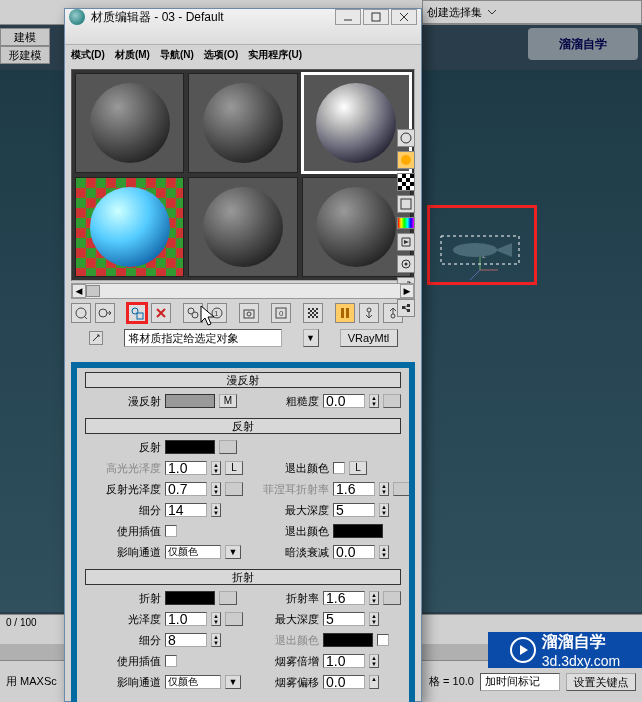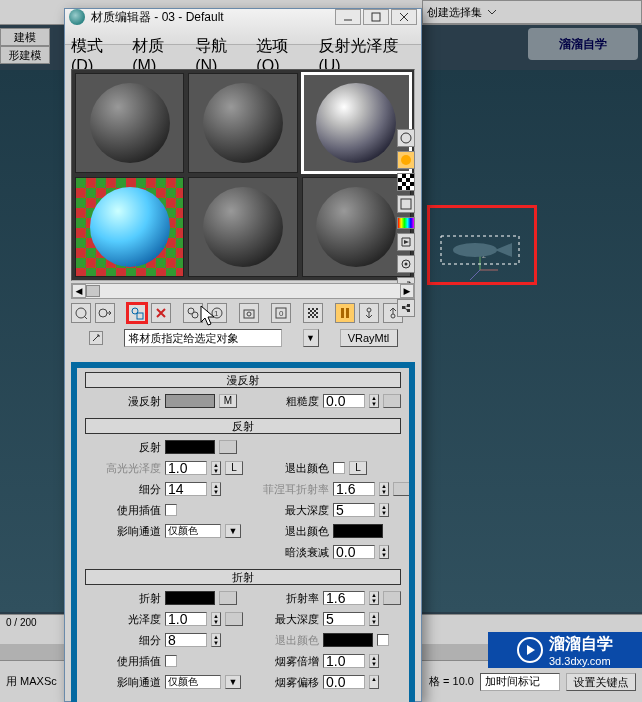--- a/index.html
+++ b/index.html
@@ -22,21 +22,21 @@
   .timeline-bar { position:absolute; left:0; bottom:42px; right:0; height:16px; background:#b0b0b0; }
   .status-area { position:absolute; left:0; bottom:0; right:0; height:42px; background:#d0d0d0; border-top:1px solid #888; display:flex; align-items:center; font-size:11px; gap:6px; padding:0 6px; }
   
   
   .dlg { position:absolute; left:64px; top:8px; width:358px; height:694px; background:#d4d4d4; border:1px solid #6a8aaa; box-shadow:4px 4px 12px rgba(0,0,0,.4); }
   .titlebar { height:36px; background:linear-gradient(#f2f2f2,#dcdcdc); display:flex; align-items:flex-start; padding:0 4px; border-bottom:1px solid #b0b0b0; }
   .titlebar .ico { width:16px; height:16px; background:radial-gradient(circle at 40% 40%,#9cc,#066); border-radius:50%; margin-right:6px; }
   .titlebar .title { flex:1; font-size:12px; }
   .winbtn { width:26px; height:16px; margin-left:2px; background:#e8e8e8; border:1px solid #999; display:flex; align-items:center; justify-content:center; }
   
-  .menubar { height:20px; background:#d4d4d4; display:flex; align-items:center; padding:0 6px; gap:10px; font-size:16px; }
+  .menubar { height:20px; background:#d4d4d4; display:flex; align-items:center; padding:0 6px; gap:10px; font-size:10px;font-weight:bold; }
   .menubar span { cursor:default; }
   
   .swatches { margin:4px 6px 0 6px; border:1px inset #aaa; background:#333; padding:3px; display:grid; grid-template-columns:1fr 1fr 1fr; grid-template-rows:100px 100px; gap:4px; position:relative; }
   .swatch { background:#555; border:1px solid #222; position:relative; display:flex; align-items:center; justify-content:center; }
   .swatch.sel { outline:3px solid #fff; outline-offset:-2px; }
   .ball { width:80px; height:80px; border-radius:50%; background:radial-gradient(circle at 35% 30%,#999,#555 45%,#222 80%); }
   .ball.chrome { background:radial-gradient(circle at 35% 30%,#fff,#bbb 25%,#667 55%,#223 80%); }
   .ball.water { background:radial-gradient(circle at 35% 30%,#cff,#5cf 40%,#16a 80%); }
   .checker-bg { background:conic-gradient(#c33 0 25%,#393 25% 50%,#c33 50% 75%,#393 75%) 0 0/20px 20px; }
   .right-tools { position:absolute; right:4px; top:60px; width:22px; display:flex; flex-direction:column; gap:4px; align-items:center; }
@@ -114,39 +114,39 @@
   <ellipse cx="35" cy="15" rx="22" ry="7" fill="#4a6a78"></ellipse>
   <path d="M55 15 L72 8 L72 22 Z" fill="#4a6a78"></path>
 </svg>
 
 <div class="watermark">
   <span>溜溜自学</span>
 </div>
 
 <div class="timeline-bar"></div>
 <div class="timeline-area">
-  <span>0 / 200</span>
+  <span>0 / 100</span>
 </div>
 <div class="status-area">
   <span>用 MAXSc</span>
   <div style="flex:1"></div>
   <span>格 = 10.0</span>
   <span class="dd" style="width:80px">加时间标记</span>
   <span class="mtlbtn" style="width:70px">设置关键点</span>
 </div>
 
 <div class="logo-badge">
   <div class="play">
     <svg width="12" height="12">
         <path d="M3 1 L11 6 L3 11 Z" fill="#fff"></path>
       </svg>
   </div>
   <div>
     <div>溜溜自学</div>
-    <div style="font-size:11px;font-weight:normal">3d.3dxy.com</div>
+    <div style="font-size:14px;font-weight:normal">3d.3dxy.com</div>
   </div>
 </div>
 
 <div class="dlg">
   <div class="titlebar">
     <div class="ico"></div>
     <span class="title">材质编辑器 - 03 - Default</span>
     <div class="winbtn">
         <svg width="10" height="10">
           <line x1="1" y1="8" x2="9" y2="8" stroke="#333"></line>
@@ -162,21 +162,21 @@
           <path d="M1 1L9 9M9 1L1 9" stroke="#333"></path>
         </svg>
       </div>
   </div>
 
   <div class="menubar">
     <span>模式(D)</span>
     <span>材质(M)</span>
     <span>导航(N)</span>
     <span>选项(O)</span>
-    <span>反射光泽度(U)</span>
+    <span>实用程序(U)</span>
   </div>
 
   <div style="position:relative">
     <div class="swatches">
       <div class="swatch">
           <div class="ball"></div>
         </div>
       <div class="swatch">
           <div class="ball"></div>
         </div>
@@ -381,20 +381,29 @@
           <div class="row">
               <span class="lbl grey-label" style="width:76px">高光光泽度</span>
               <div class="spin">1.0</div>
               <div class="spin-arrows">
                 <span>▲</span>
                 <span>▼</span>
               </div>
               <div class="m-btn">L</div>
             </div>
           <div class="row">
+              <span class="lbl" style="width:76px">反射光泽度</span>
+              <div class="spin">0.7</div>
+              <div class="spin-arrows">
+                <span>▲</span>
+                <span>▼</span>
+              </div>
+              <div class="m-btn" style="background:#ccc"></div>
+            </div>
+          <div class="row">
               <span class="lbl" style="width:76px">细分</span>
               <div class="spin">14</div>
               <div class="spin-arrows">
                 <span>▲</span>
                 <span>▼</span>
               </div>
             </div>
           <div class="row">
               <span class="lbl" style="width:76px">使用插值</span>
               <div class="chk"></div>

